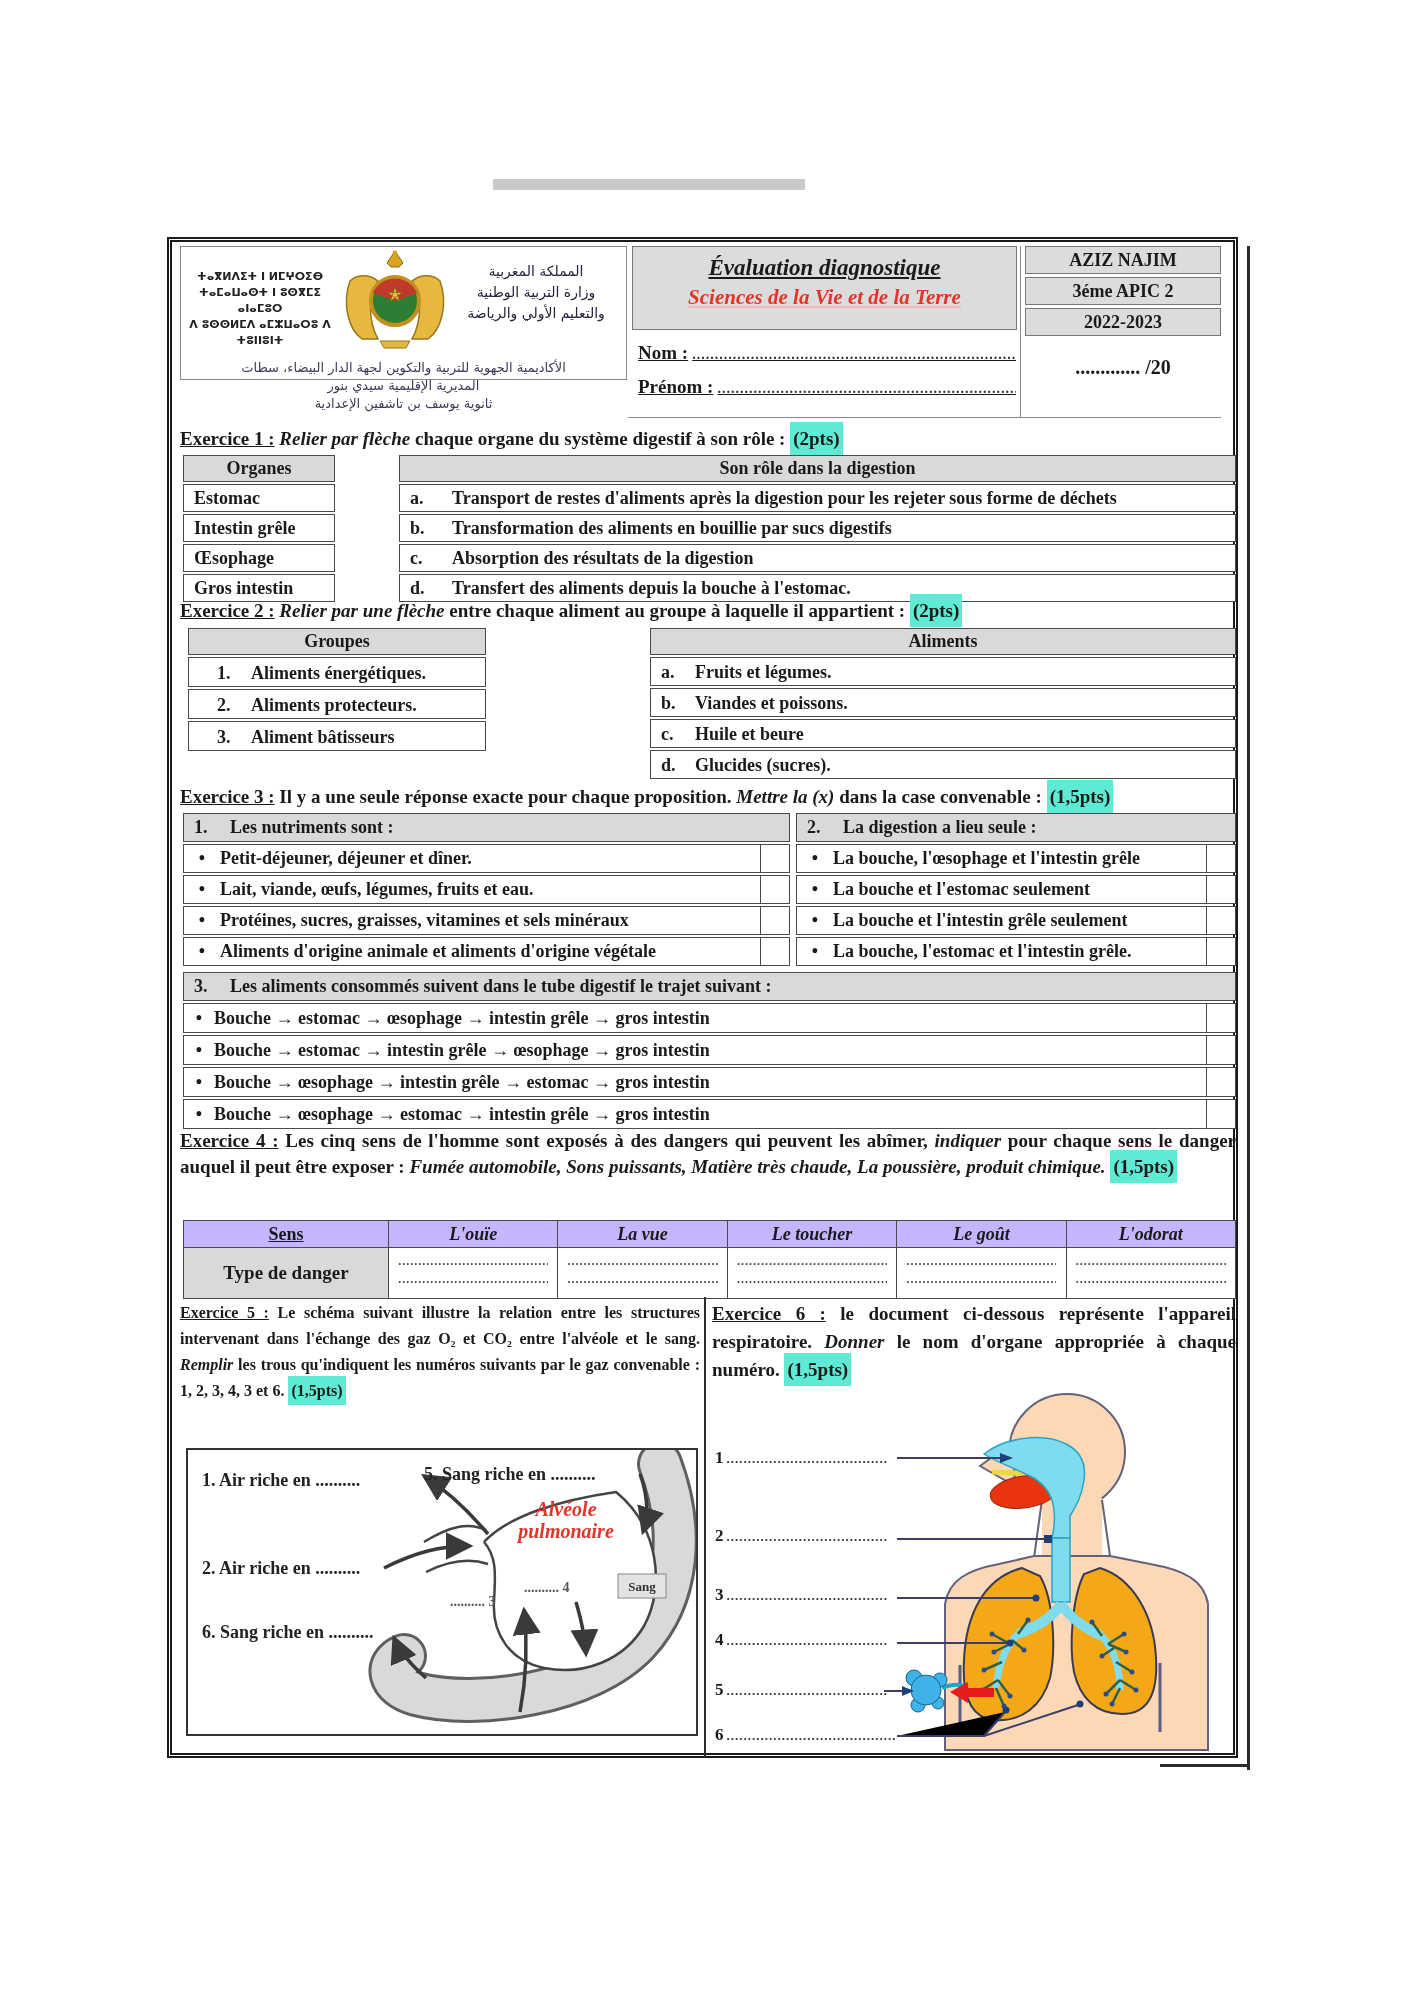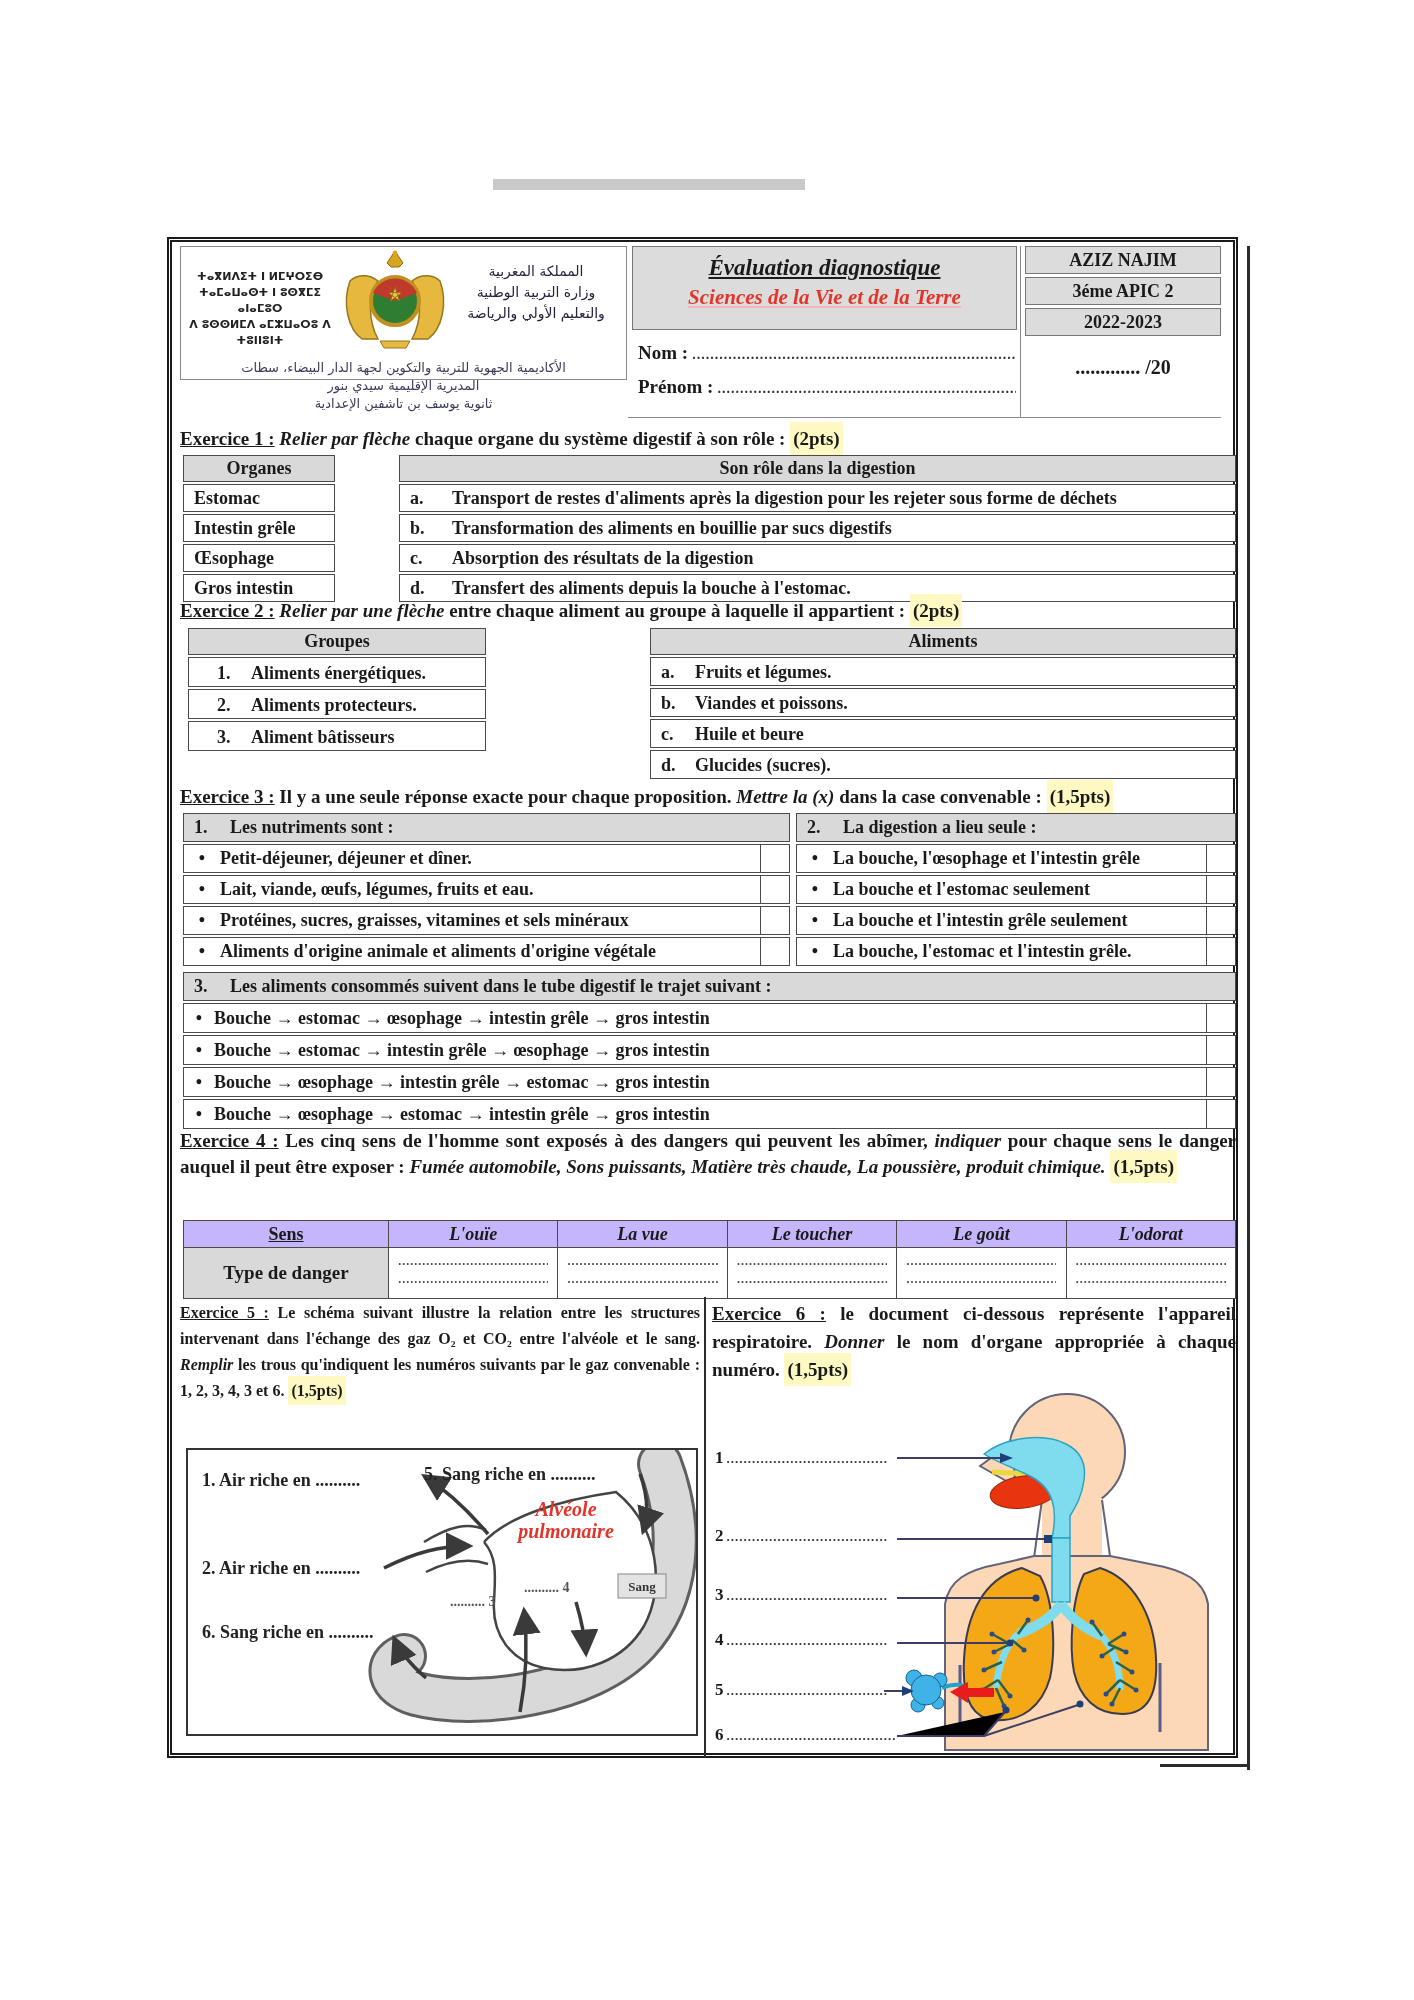--- a/index.html
+++ b/index.html
@@ -20,32 +20,32 @@
   .ministry{width:170px;padding-top:14px;text-align:center;font-family:"DejaVu Sans",sans-serif;
             font-size:14px;line-height:21px;color:#23233d;}
   .academy{text-align:center;font-family:"DejaVu Sans",sans-serif;font-size:13px;line-height:18px;color:#3c3c5a;margin-top:10px;}
   .h-title{left:632px;top:246px;width:385px;height:84px;background:#dcdcdc;border:1px solid #777;box-sizing:border-box;text-align:center;}
   .h-title .t1{font-size:23px;font-weight:bold;font-style:italic;text-decoration:underline;margin-top:8px;}
   .h-title .t2{font-size:21px;font-weight:bold;font-style:italic;color:#e3342a;
                text-decoration:underline;text-decoration-color:#f3b6bf;margin-top:4px;}
   .h-right{left:1025px;top:246px;width:196px;}
   .hr-cell{height:26px;background:#dcdcdc;border:1px solid #777;margin-bottom:3px;text-align:center;
            font-weight:bold;font-size:18px;line-height:26px;}
-  .h-nom{left:638px;top:342px;width:378px;font-weight:bold;font-size:19px;}
+  .h-nom{left:638px;top:342px;width:378px;font-weight:bold;font-size:19px;text-decoration:underline;}
   .nline{display:flex;align-items:baseline;height:34px;}
   .nlbl{flex:none;margin-right:4px;}
   .dots{flex:1;overflow:hidden;white-space:nowrap;font-size:14px;letter-spacing:1px;color:#333;}
   .h-score{left:1025px;top:356px;width:196px;text-align:center;font-weight:bold;font-size:20px;}
   .h-vline{left:1020px;top:246px;width:1px;height:172px;background:#8a8a8a;}
   .h-hline{left:628px;top:417px;width:593px;height:1px;background:#8a8a8a;}
   
   .ex-title{left:180px;width:1058px;font-size:19px;font-weight:bold;white-space:nowrap;}
   .exlbl{text-decoration:underline;}
   .itl{font-style:italic;}
-  .pts{background:#fef9c3;padding:6px 3px;}
+  .pts{background:#5eead4;padding:6px 3px;}
   
   .th{background:#d9d9d9;border:1px solid #4a4a4a;font-weight:bold;text-align:center;font-size:18px;
       height:25px;line-height:25px;}
   .trow{border:1px solid #4a4a4a;margin-top:2px;min-height:26px;line-height:26px;font-weight:bold;
         font-size:18px;padding-left:10px;box-sizing:border-box;background:#fff;display:flex;}
   .letter{width:42px;flex:none;}
   .num{width:34px;flex:none;}
   
   .ex3cols{display:flex;gap:6px;}
   .qhead{background:#d9d9d9;border:1px solid #4a4a4a;height:27px;line-height:27px;font-weight:bold;

